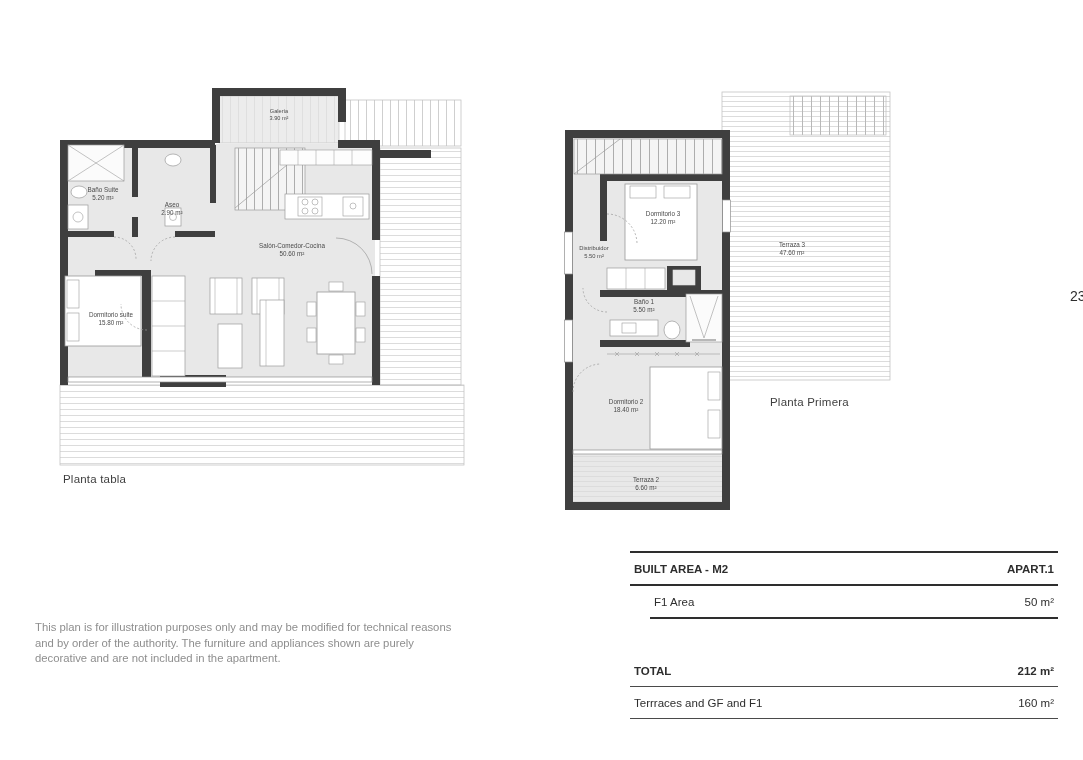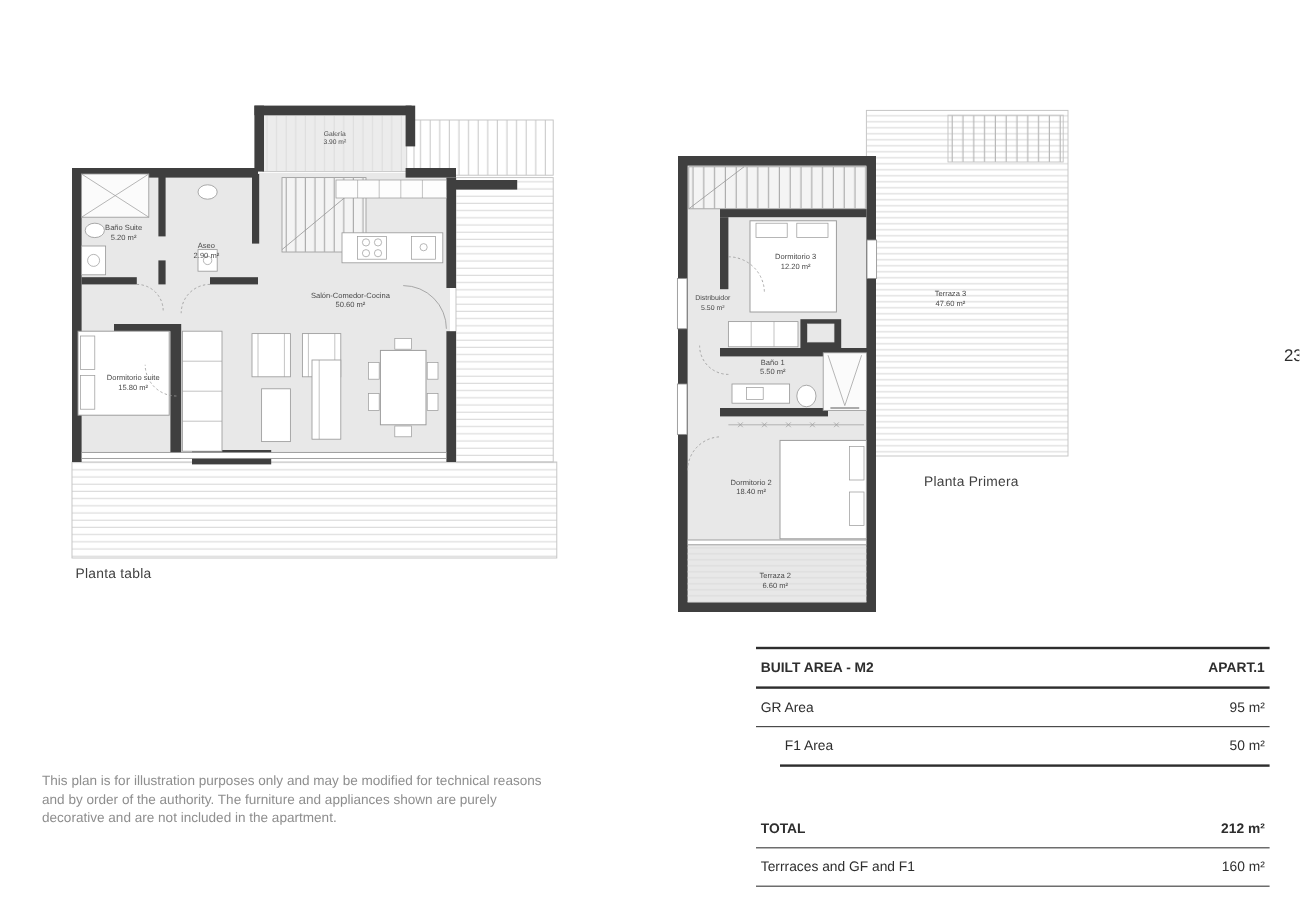--- a/index.html
+++ b/index.html
@@ -7,26 +7,26 @@
           font-family:"Liberation Sans",sans-serif;}
   svg text{font-family:"Liberation Sans",sans-serif;}
 
   .plan-title{position:absolute;font-size:11.5px;color:#3f3f3f;letter-spacing:.2px;}
   #title-baja{left:63px;top:473px;}
   #title-primera{left:770px;top:396px;}
 
   .edge-num{position:absolute;left:1070px;top:288px;font-size:14px;color:#2e2e2e;}
 
   
-  .disclaimer{position:absolute;left:35px;top:644px;width:432px;color:#8e8e8e;
+  .disclaimer{position:absolute;left:35px;top:620px;width:432px;color:#8e8e8e;
               font-size:11.3px;line-height:15.5px;}
   .disclaimer p{margin:0 0 16px 0;}
 
   
-  .area-table{position:absolute;left:630px;top:539px;width:428px;font-size:11.5px;color:#2e2e2e;}
+  .area-table{position:absolute;left:630px;top:551px;width:428px;font-size:11.5px;color:#2e2e2e;}
   .t-row{display:flex;justify-content:space-between;align-items:center;
          height:31px;padding:0 4px;}
   .t-row .lbl{text-align:left;}
   .t-row .val{text-align:center;}
   .t-head{border-top:2px solid #2e2e2e;border-bottom:2px solid #2e2e2e;font-weight:bold;}
   .t-thin{border-bottom:1px solid #4a4a4a;}
   .t-thick{border-bottom:2px solid #2e2e2e;margin-left:20px;}
   .t-bold{font-weight:bold;margin-top:36px;}
 </style>
 </head>
@@ -305,24 +305,20 @@
   <div class="edge-num">23</div>
 
   <div class="disclaimer">
     <p>This plan is for illustration purposes only and may be modified for technical reasons and by order of the authority. The furniture and appliances shown are purely decorative and are not included in the apartment.</p>
   </div>
 
   <div class="area-table">
     <div class="t-row t-head">
       <span class="lbl">BUILT AREA - M2</span>
       <span class="val">APART.1</span>
-    </div>
-    <div class="t-row t-thin">
-      <span class="lbl">GR Area</span>
-      <span class="val">95 m²</span>
     </div>
     <div class="t-row t-thick">
       <span class="lbl">F1 Area</span>
       <span class="val">50 m²</span>
     </div>
     <div class="t-row t-thin t-bold">
       <span class="lbl">TOTAL</span>
       <span class="val">212 m²</span>
     </div>
     <div class="t-row t-thin">

